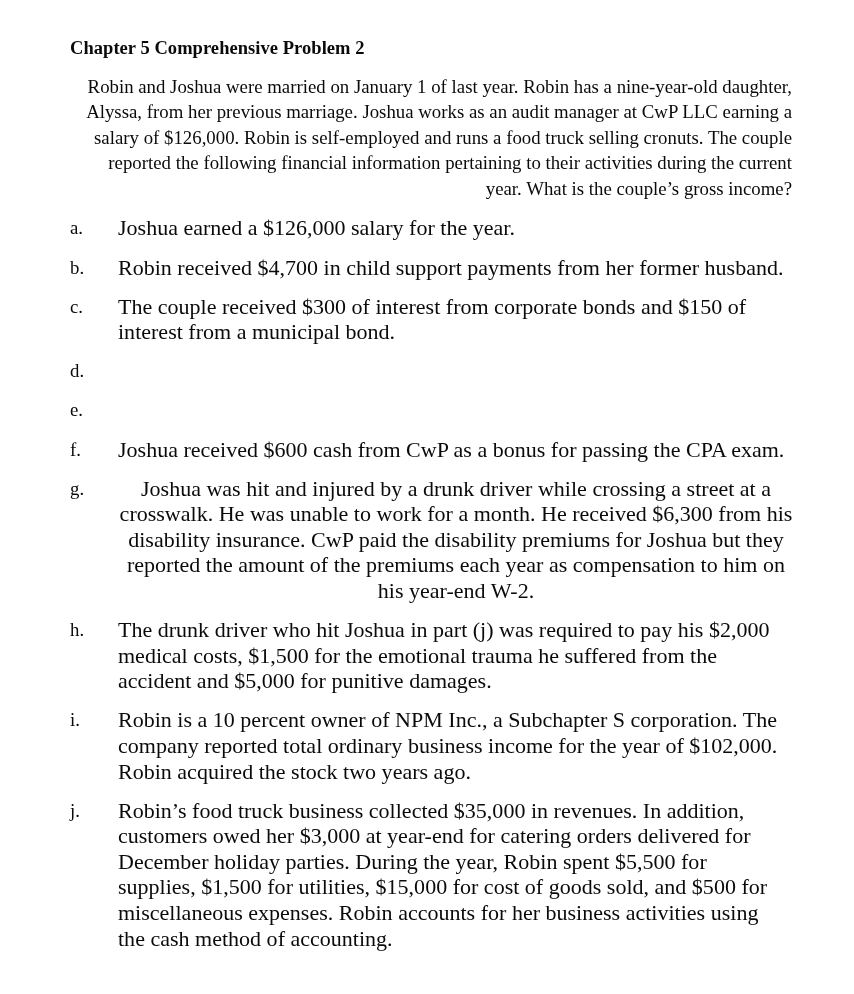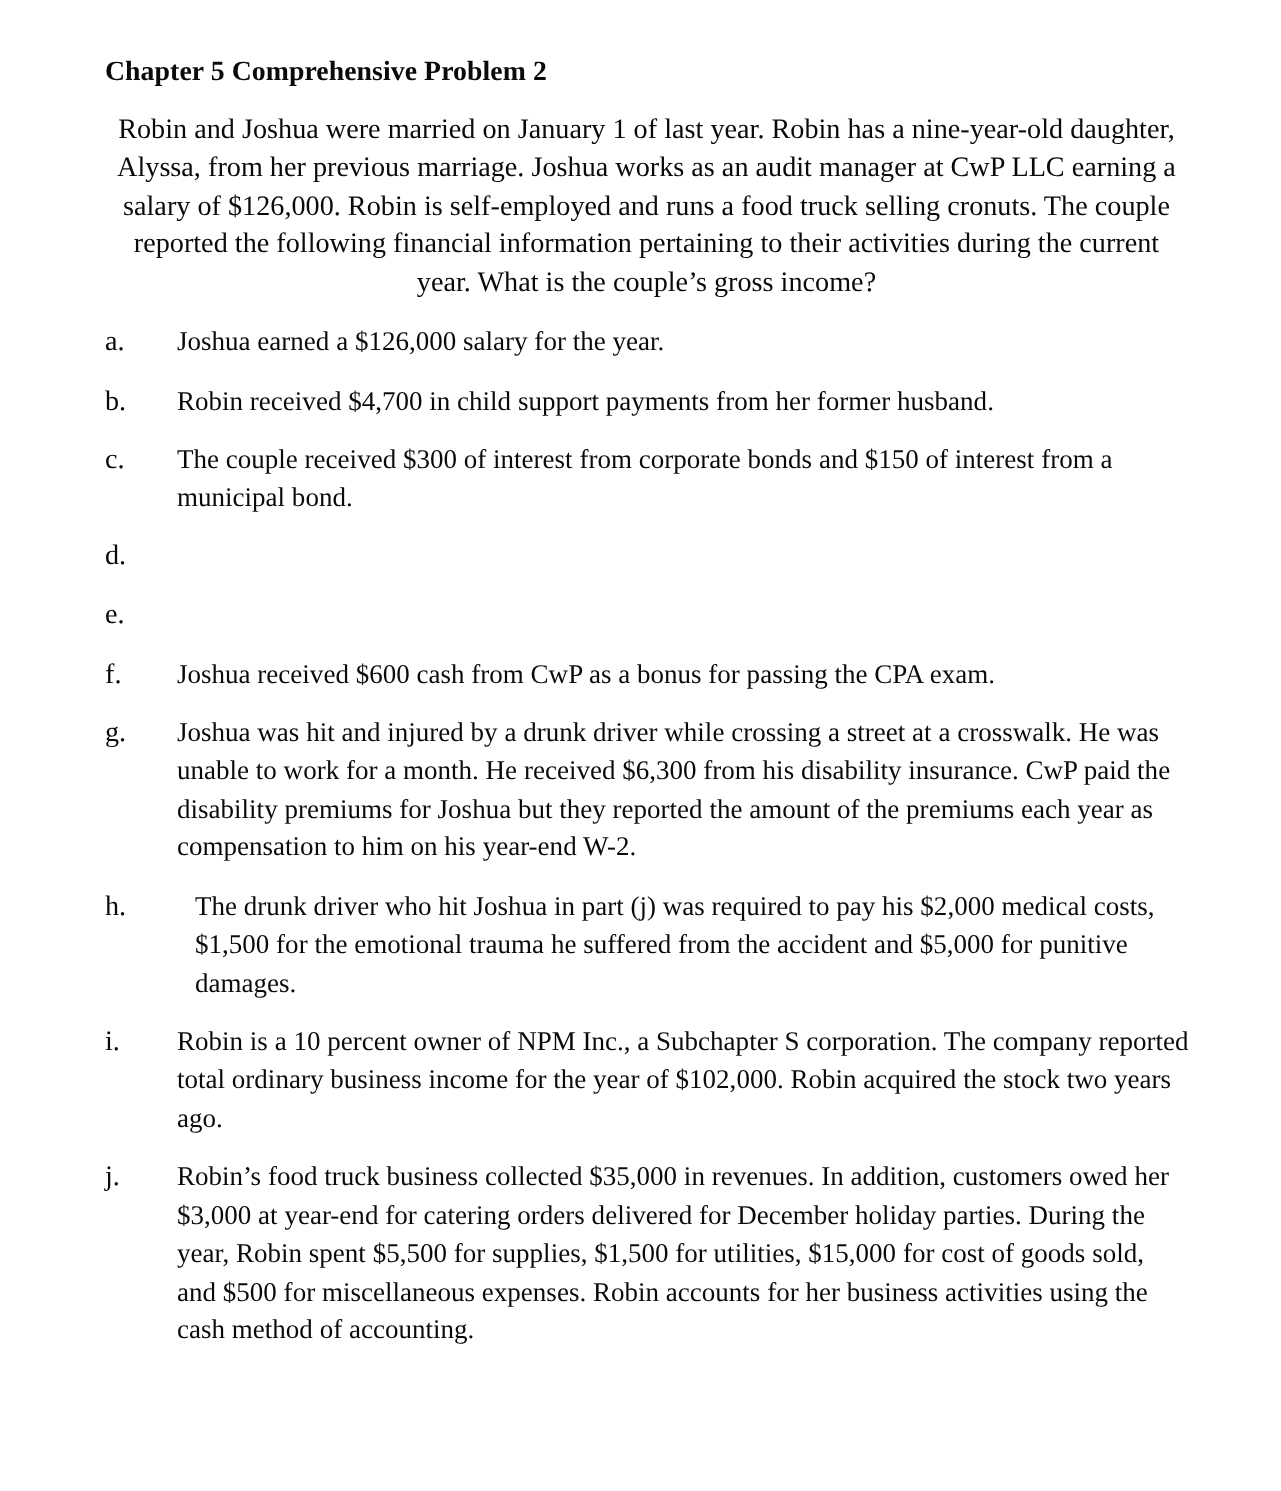--- a/index.html
+++ b/index.html
@@ -30,21 +30,21 @@
     line-height: 25.5px;
     margin: 0 0 12px 0;
     letter-spacing: 0.05px;
   }
 
   .intro {
     font-size: 18.8px;
     line-height: 25.6px;
     margin: 0 0 14px 0;
     width: 722px;
-    text-align: center;
+    text-align: right;
     letter-spacing: 0.01px;
   }
 
   .items {
     margin: 0;
     padding: 0;
     list-style: none;
   }
 
   .item {
@@ -57,32 +57,32 @@
   .item-label {
     flex: 0 0 auto;
     width: 48px;
     font-size: 18.8px;
     line-height: 25.6px;
     white-space: nowrap;
   }
 
   .item-text {
     flex: 1 1 auto;
-    font-size: 18px;
+    font-size: 22px;
     line-height: 25.6px;
     text-align: left;
     letter-spacing: 0.01px;
   }
 
   
   .item[data-item="c"] .item-text { max-width: 678px; }
   .item[data-item="d"] .item-text { max-width: 650px; }
   .item[data-item="e"] .item-text { max-width: 644px; }
-  .item[data-item="g"] .item-text { max-width: 676px; }
-  .item[data-item="h"] .item-text { max-width: 672px; margin-left: 12px; }
+  .item[data-item="g"] .item-text { max-width: 676px; text-align: center; }
+  .item[data-item="h"] .item-text { max-width: 672px; }
   .item[data-item="i"] .item-text { max-width: 682px; font-family: Liberation Serif, serif; }
   .item[data-item="j"] .item-text { max-width: 664px; }
 </style>
 </head>
 <body>
 
 <div class="page">
 
   <h1 class="doc-title">Chapter 5 Comprehensive Problem 2</h1>
 

